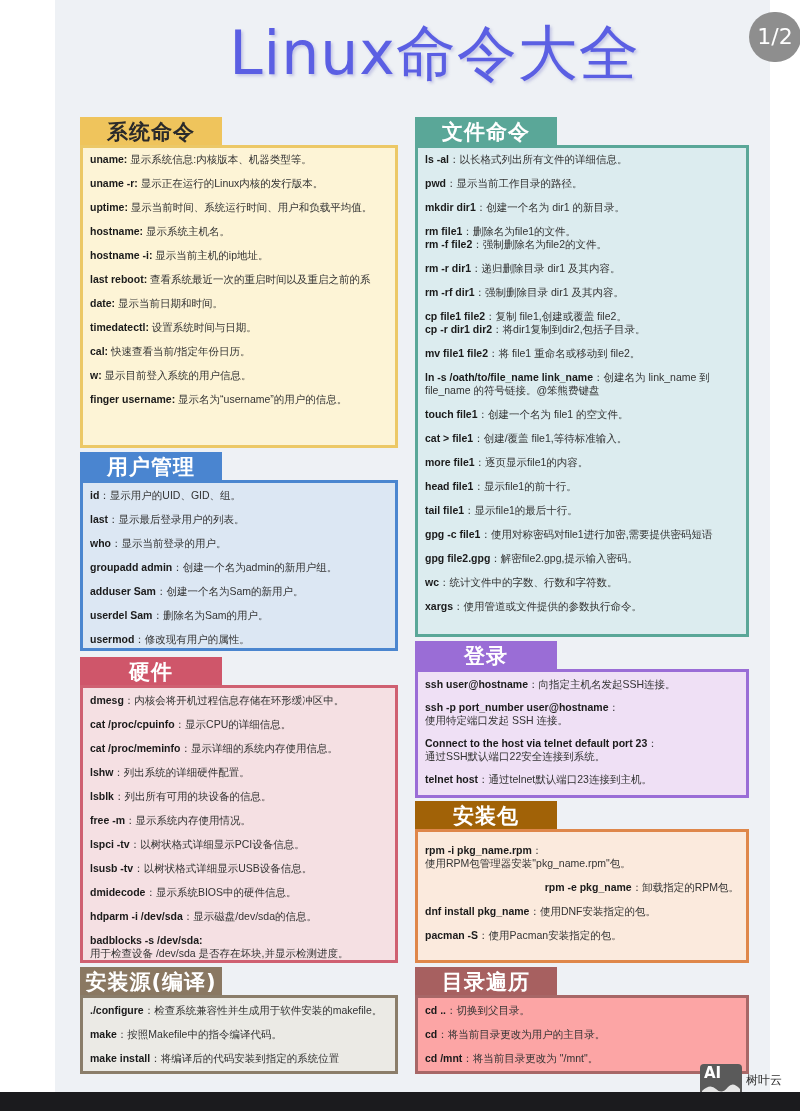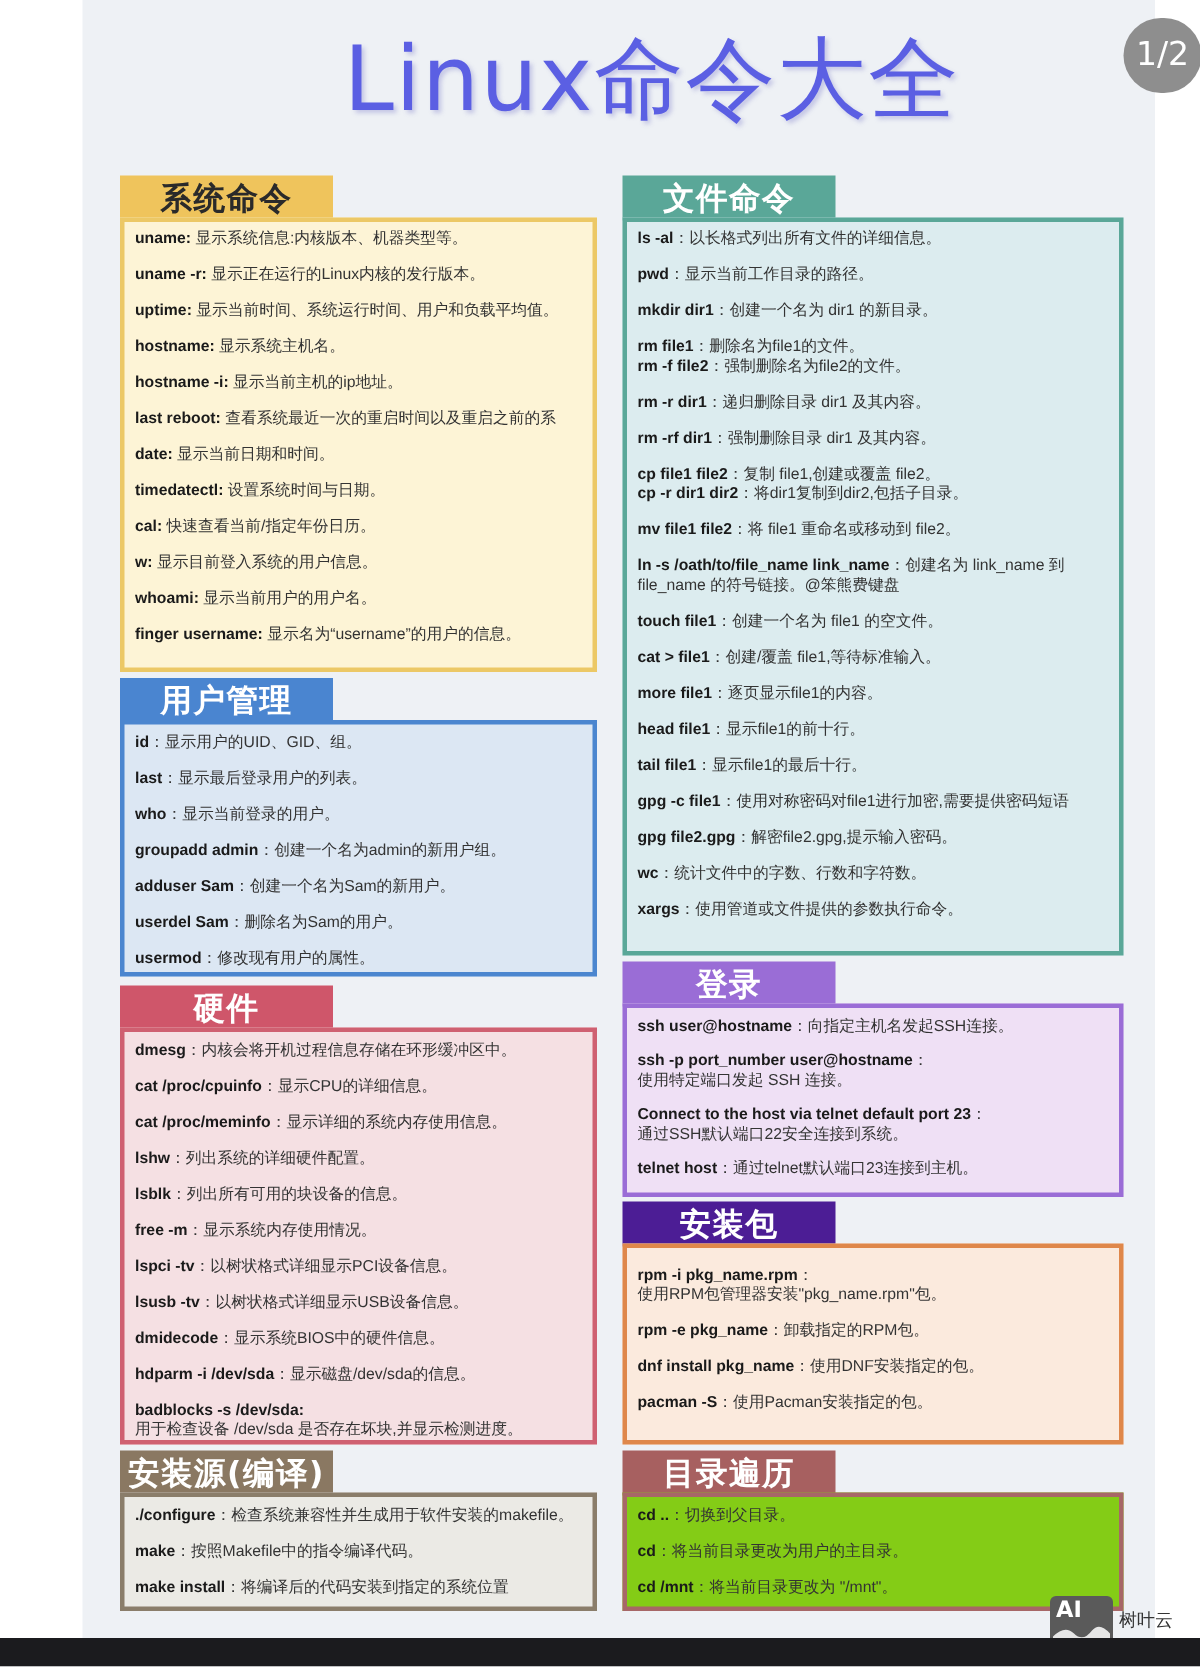--- a/index.html
+++ b/index.html
@@ -56,24 +56,24 @@
   .s-blue .tab { background:#4a85d0; color:#fff; }
   .s-blue .box { background:#dce7f3; border-color:#4b86cf; }
   .s-red .tab { background:#cf566a; color:#fff; }
   .s-red .box { background:#f5e0e3; border-color:#cf6071; }
   .s-brown .tab { background:#8a7862; color:#fff; }
   .s-brown .box { background:#ebeae5; border-color:#8a7d6a; }
   .s-teal .tab { background:#5aa798; color:#fff; }
   .s-teal .box { background:#dcecef; border-color:#5aa798; }
   .s-purple .tab { background:#9a6dd6; color:#fff; }
   .s-purple .box { background:#efe0f5; border-color:#9a6dd6; }
-  .s-orange .tab { background:#4c1d95; color:#fff; }
+  .s-orange .tab { background:#a16207; color:#fff; }
   .s-orange .box { background:#fbeadd; border-color:#df874a; }
   .s-rose .tab { background:#a76060; color:#fff; }
-  .s-rose .box { background:#84cc16; border-color:#a76767; }
+  .s-rose .box { background:#fca5a5; border-color:#a76767; }
 
   .watermark {
     position:absolute; left:700px; top:1064px; width:100px; height:36px;
   }
   .wm-logo {
     position:absolute; left:0; top:0; width:42px; height:36px;
     background:#5a5a5a; border-radius:4px; color:#fff;
     font-size:15px; font-weight:bold; line-height:18px; padding-left:4px;
     box-sizing:border-box; font-family:"DejaVu Sans",sans-serif;
   }
@@ -97,21 +97,20 @@
     <div class="item" style="margin-bottom:11px;"><span class="cmd">uname:</span><span class="desc"> 显示系统信息:内核版本、机器类型等。</span></div>
     <div class="item" style="margin-bottom:11px;"><span class="cmd">uname -r:</span><span class="desc"> 显示正在运行的Linux内核的发行版本。</span></div>
     <div class="item" style="margin-bottom:11px;"><span class="cmd">uptime:</span><span class="desc"> 显示当前时间、系统运行时间、用户和负载平均值。</span></div>
     <div class="item" style="margin-bottom:11px;"><span class="cmd">hostname:</span><span class="desc"> 显示系统主机名。</span></div>
     <div class="item" style="margin-bottom:11px;"><span class="cmd">hostname -i:</span><span class="desc"> 显示当前主机的ip地址。</span></div>
     <div class="item" style="margin-bottom:11px;"><span class="cmd">last reboot:</span><span class="desc"> 查看系统最近一次的重启时间以及重启之前的系</span></div>
     <div class="item" style="margin-bottom:11px;"><span class="cmd">date:</span><span class="desc"> 显示当前日期和时间。</span></div>
     <div class="item" style="margin-bottom:11px;"><span class="cmd">timedatectl:</span><span class="desc"> 设置系统时间与日期。</span></div>
     <div class="item" style="margin-bottom:11px;"><span class="cmd">cal:</span><span class="desc">  快速查看当前/指定年份日历。</span></div>
     <div class="item" style="margin-bottom:11px;"><span class="cmd">w:</span><span class="desc"> 显示目前登入系统的用户信息。</span></div>
-    <div class="item" style="margin-bottom:11px;"><span class="cmd">whoami:</span><span class="desc"> 显示当前用户的用户名。</span></div>
     <div class="item"><span class="cmd">finger username:</span><span class="desc"> 显示名为“username”的用户的信息。</span></div>
   </div>
 </div>
 
 <div class="section s-blue" style="left:80px; top:452px; width:318px; height:199px;">
   <div class="tab">用户管理</div>
   <div class="box" style="padding-top:6px;">
     <div class="item" style="margin-bottom:11px;"><span class="cmd">id</span><span class="desc">：显示用户的UID、GID、组。</span></div>
     <div class="item" style="margin-bottom:11px;"><span class="cmd">last</span><span class="desc">：显示最后登录用户的列表。</span></div>
     <div class="item" style="margin-bottom:11px;"><span class="cmd">who</span><span class="desc">：显示当前登录的用户。</span></div>
@@ -181,21 +180,21 @@
     <div class="item" style="margin-bottom:10px;"><span class="cmd">ssh -p port_number user@hostname</span><span class="desc">：</span><span class="desc2">使用特定端口发起 SSH 连接。</span></div>
     <div class="item" style="margin-bottom:10px;"><span class="cmd">Connect to the host via telnet default port 23</span><span class="desc">：</span><span class="desc2">通过SSH默认端口22安全连接到系统。</span></div>
     <div class="item"><span class="cmd">telnet host</span><span class="desc">：通过telnet默认端口23连接到主机。</span></div>
   </div>
 </div>
 
 <div class="section s-orange" style="left:415px; top:801px; width:334px; height:162px;">
   <div class="tab">安装包</div>
   <div class="box" style="padding-top:12px;">
     <div class="item" style="margin-bottom:11px;"><span class="cmd">rpm -i pkg_name.rpm</span><span class="desc">：</span><span class="desc2">使用RPM包管理器安装"pkg_name.rpm"包。</span></div>
-    <div class="item" style="margin-bottom:11px;"><span class="cmd">rpm -e pkg_name</span><span class="desc">：卸载指定的RPM包。</span></div>
+    <div class="item" style="margin-bottom:11px;text-align:right;"><span class="cmd">rpm -e pkg_name</span><span class="desc">：卸载指定的RPM包。</span></div>
     <div class="item" style="margin-bottom:11px;"><span class="cmd">dnf install pkg_name</span><span class="desc">：使用DNF安装指定的包。</span></div>
     <div class="item"><span class="cmd">pacman -S</span><span class="desc">：使用Pacman安装指定的包。</span></div>
   </div>
 </div>
 
 <div class="section s-rose" style="left:415px; top:967px; width:334px; height:107px;">
   <div class="tab">目录遍历</div>
   <div class="box" style="padding-top:6px;">
     <div class="item" style="margin-bottom:11px;"><span class="cmd">cd ..</span><span class="desc">：切换到父目录。</span></div>
     <div class="item" style="margin-bottom:11px;"><span class="cmd">cd</span><span class="desc">：将当前目录更改为用户的主目录。</span></div>

